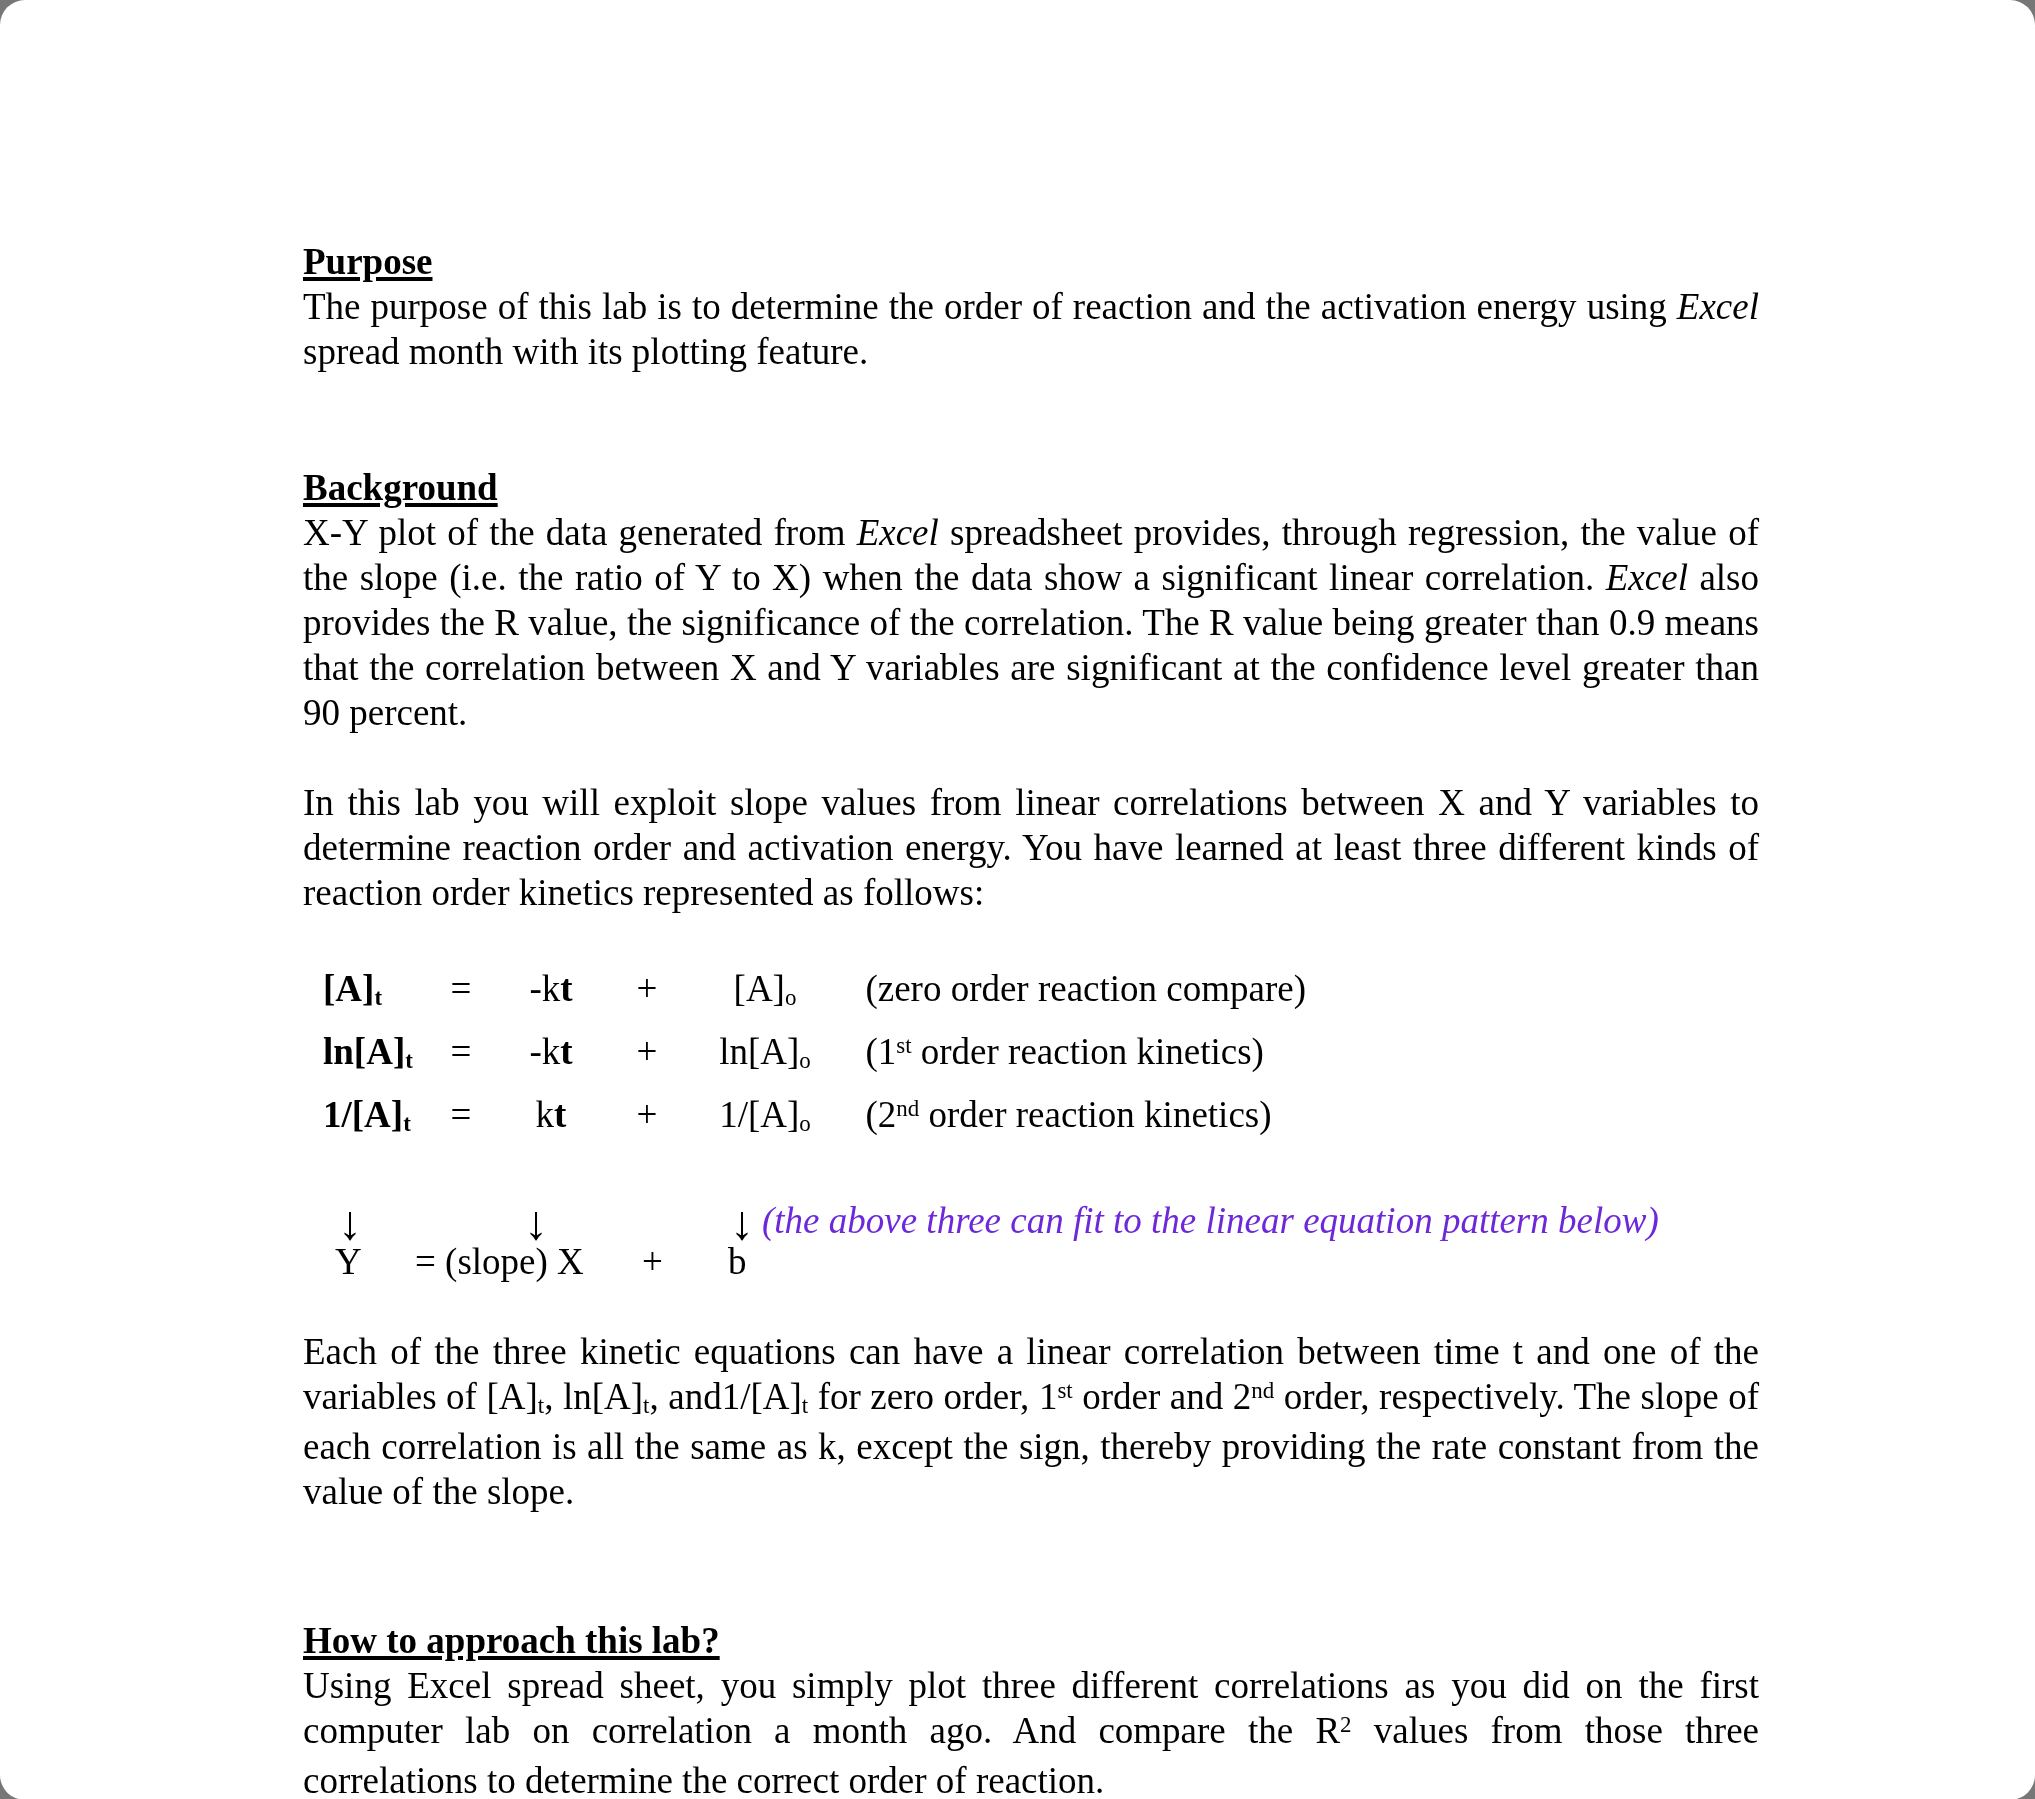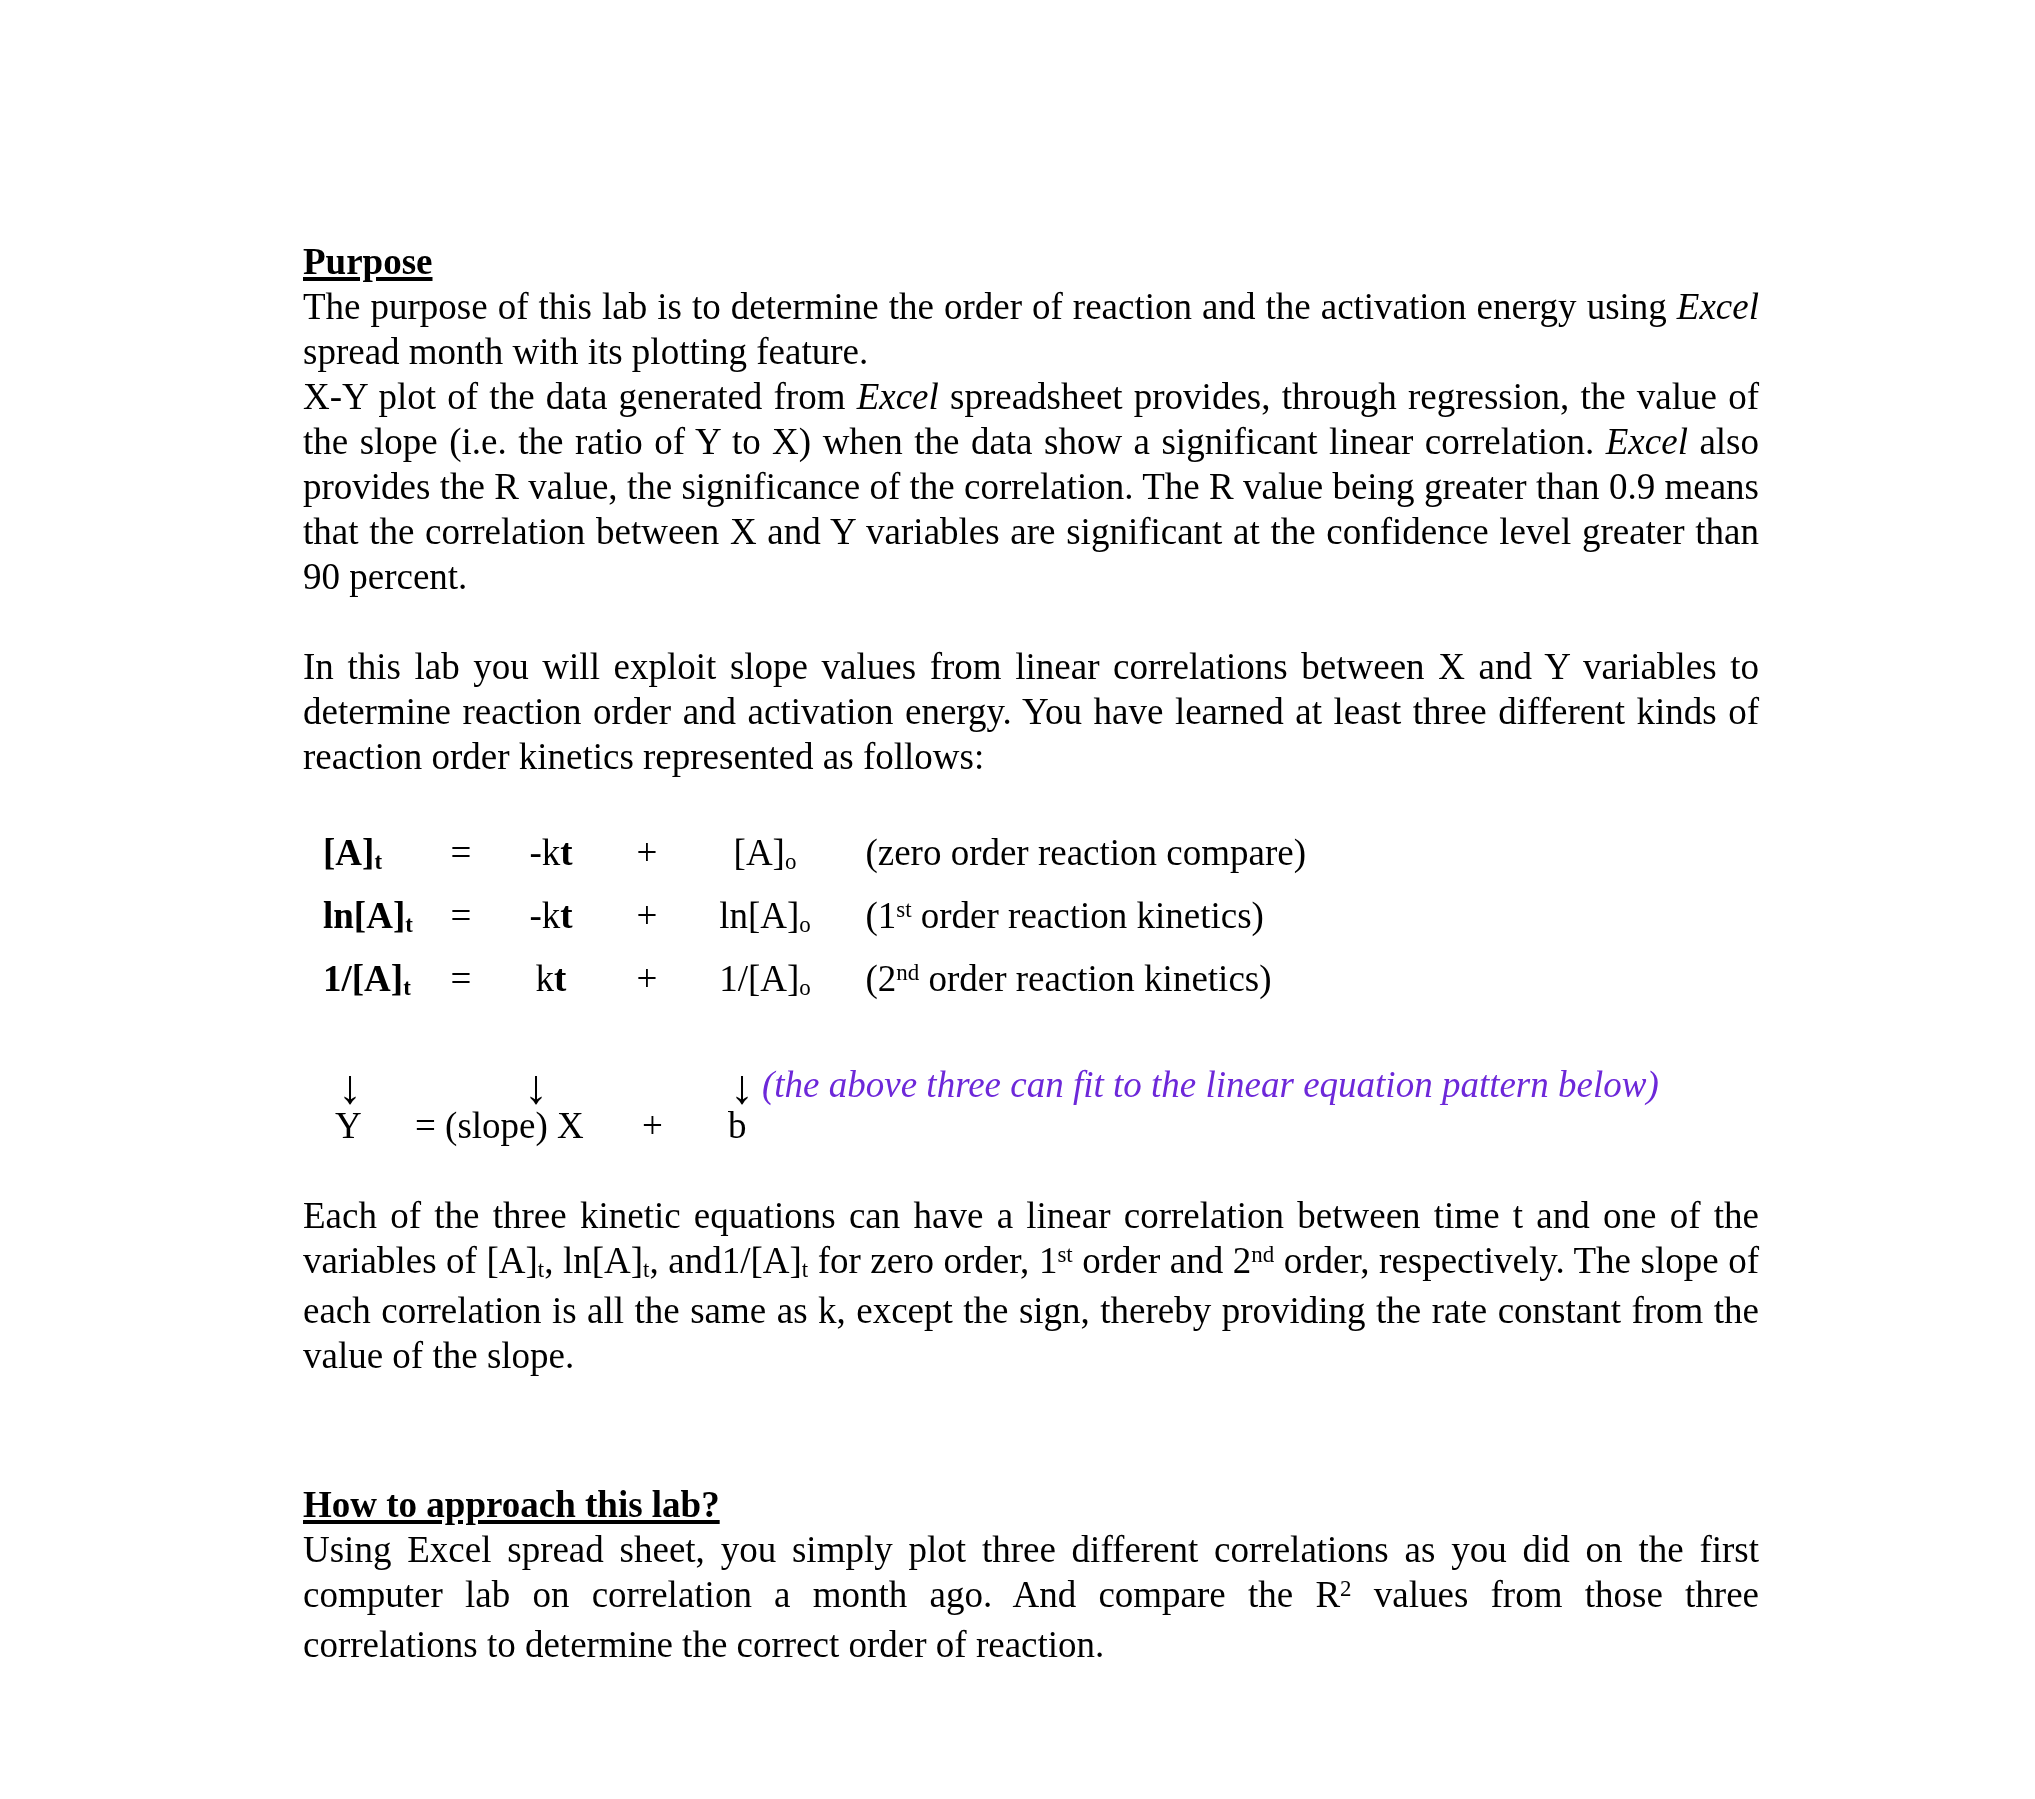--- a/index.html
+++ b/index.html
@@ -1,18 +1,18 @@
 <!DOCTYPE html>
 <html style="font-size:12.8px"><head>
 <meta charset="utf-8">
 <style>
   html,body{margin:0;padding:0;background:#777;}
   .page{
     width:2035px;height:1800px;background:#ffffff;position:relative;overflow:hidden;
-    font-family:"Liberation Serif","DejaVu Serif",serif;color:#000;
+    font-family:"Liberation Serif","DejaVu Serif",serif;color:#000;border-radius:25px;
   }
   .content{
     position:absolute;left:0;top:0;
     padding:239px 275px 0 303px;width:1456px;
     font-size:37px;line-height:45px;
   }
   p{margin:0;text-align:justify;}
   .heading-line{margin:0;font-size:37px;line-height:45px;font-weight:700;}
   .hd{
     font-weight:700;
@@ -64,20 +64,21 @@
 </style>
 </head>
 <body>
 
 <div class="page">
   <div class="content">
 
     <div class="heading-line"><span class="hd">Purpose</span></div>
     <p><span>The purpose of this lab is to determine the order of reaction and the activation energy using </span><span class="rs-i">Excel</span><span> spread month with its plotting feature.</span></p>
 
+    <div class="heading-line mt-2"><span class="hd">Background</span></div>
     <p><span>X-Y plot of the data generated from </span><span class="rs-i">Excel</span><span> spreadsheet provides, through regression, the value of the slope (i.e. the ratio of Y to X) when the data show a significant linear correlation. </span><span class="rs-i">Excel</span><span> also provides the R value, the significance of the correlation. The R value being greater than 0.9 means that the correlation between X and Y variables are significant at the confidence level greater than 90 percent.</span></p>
     <p class="mt-1"><span>In this lab you will exploit slope values from linear correlations between X and Y variables to determine reaction order and activation energy.  You have learned at least three different kinds of reaction order kinetics represented as follows:</span></p>
 
     <div class="equations">
         <div class="eq-row">
           <span class="c-lhs"><span class="rs-b">[A]</span><span class="rs-bsub">t</span></span>
           <span class="c-eq">=</span>
           <span class="c-slope"><span>-k</span><span class="rs-b">t</span></span>
           <span class="c-plus">+</span>
           <span class="c-intercept"><span>[A]</span><span class="rs-sub">o</span></span>

